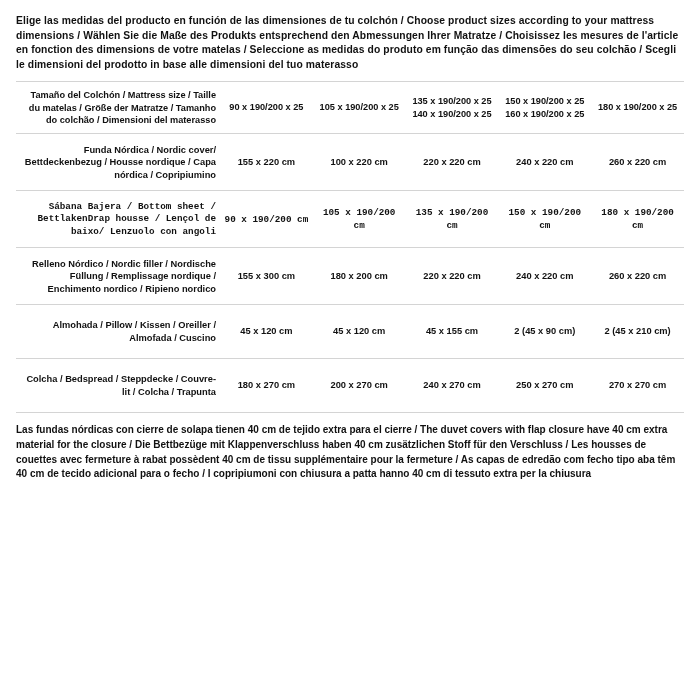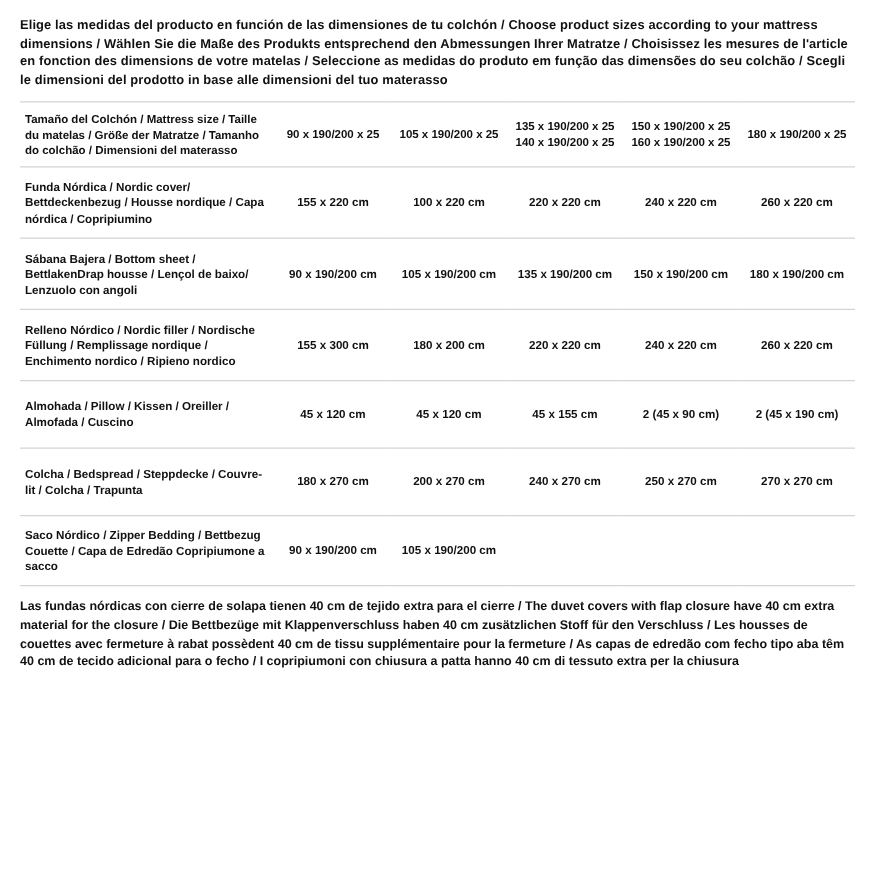--- a/index.html
+++ b/index.html
@@ -39,42 +39,42 @@
     border-top: 1px solid #d4d4d4;
     border-bottom: 1px solid #d4d4d4;
     vertical-align: middle;
     padding: 5px 4px;
   }
   td.label {
     width: 196px;
     font-size: 9.3px;
     line-height: 1.35;
     font-weight: bold;
-    text-align: left;
+    text-align: right;
     padding-left: 6px;
     padding-right: 6px;
     color: #111111;
   }
   td.val {
     font-size: 9.3px;
     font-weight: bold;
     text-align: center;
     color: #111111;
     line-height: 1.45;
   }
   tr.header td.label {
     font-size: 9.2px;
   }
   tr.header td.val {
     font-size: 9.2px;
   }
   .row-h-head { height: 52px; }
   .row-h-1 { height: 57px; }
   .row-h-2 { height: 55px; }
-  .row-h-3 { height: 57px; }
+  .row-h-3 { height: 57px; font-family: Liberation Mono, monospace; }
   .row-h-4 { height: 57px; }
   .row-h-5 { height: 54px; }
   .row-h-6 { height: 54px; }
   .row-h-7 { height: 56px; }
   .footnote {
     margin-top: 10px;
     font-size: 10px;
     line-height: 1.46;
     font-weight: bold;
     color: #111111;
@@ -125,38 +125,30 @@
         <td class="val">240 x 220 cm</td>
         <td class="val">260 x 220 cm</td>
       </tr>
 
       <tr class="row-h-5">
         <td class="label">Almohada /  Pillow / Kissen / Oreiller / Almofada / Cuscino</td>
         <td class="val">45 x 120 cm</td>
         <td class="val">45 x 120 cm</td>
         <td class="val">45 x 155 cm</td>
         <td class="val">2 (45 x 90 cm)</td>
-        <td class="val">2 (45 x 190 cm)</td>
+        <td class="val">2 (45 x 210 cm)</td>
       </tr>
 
       <tr class="row-h-6">
         <td class="label">Colcha / Bedspread / Steppdecke / Couvre-lit / Colcha / Trapunta</td>
         <td class="val">180 x 270 cm</td>
         <td class="val">200 x 270 cm</td>
         <td class="val">240 x 270 cm</td>
         <td class="val">250 x 270 cm</td>
         <td class="val">270 x 270 cm</td>
       </tr>
 
-      <tr class="row-h-7">
-        <td class="label">Saco Nórdico / Zipper Bedding / Bettbezug Couette / Capa de Edredão Copripiumone a sacco</td>
-        <td class="val">90 x 190/200 cm</td>
-        <td class="val">105 x 190/200 cm</td>
-        <td class="val"></td>
-        <td class="val"></td>
-        <td class="val"></td>
-      </tr>
     </tbody>
   </table>
 
   <div class="footnote">Las fundas nórdicas con cierre de solapa tienen 40 cm de tejido extra para el cierre  /  The duvet covers with flap closure have 40 cm extra material for the closure / Die Bettbezüge mit Klappenverschluss haben 40 cm zusätzlichen Stoff für den Verschluss / Les housses de couettes avec fermeture à rabat possèdent 40 cm de tissu supplémentaire pour la fermeture / As capas de edredão com fecho tipo aba têm 40 cm de tecido adicional para o fecho / I copripiumoni con chiusura a patta hanno 40 cm di tessuto extra per la chiusura</div>
 
 </div>
 
 </body></html>

